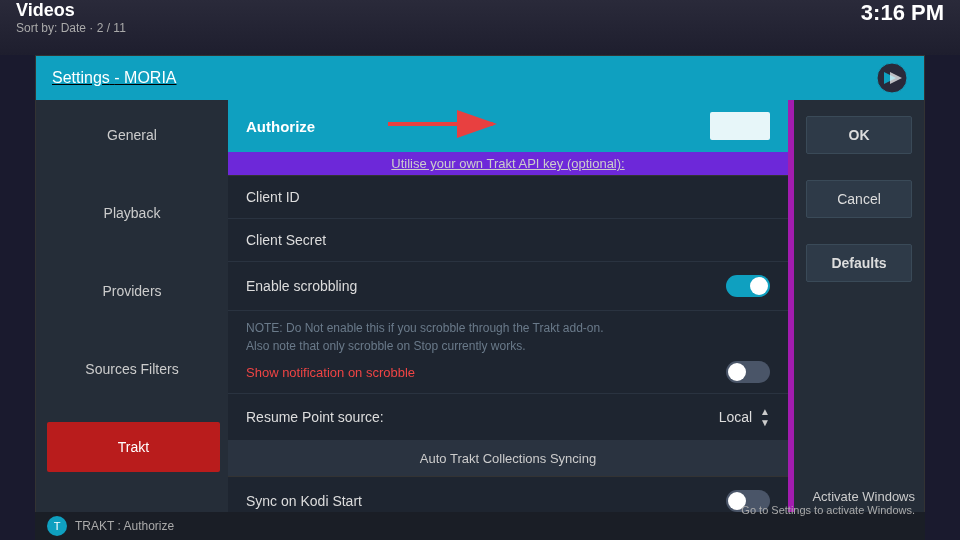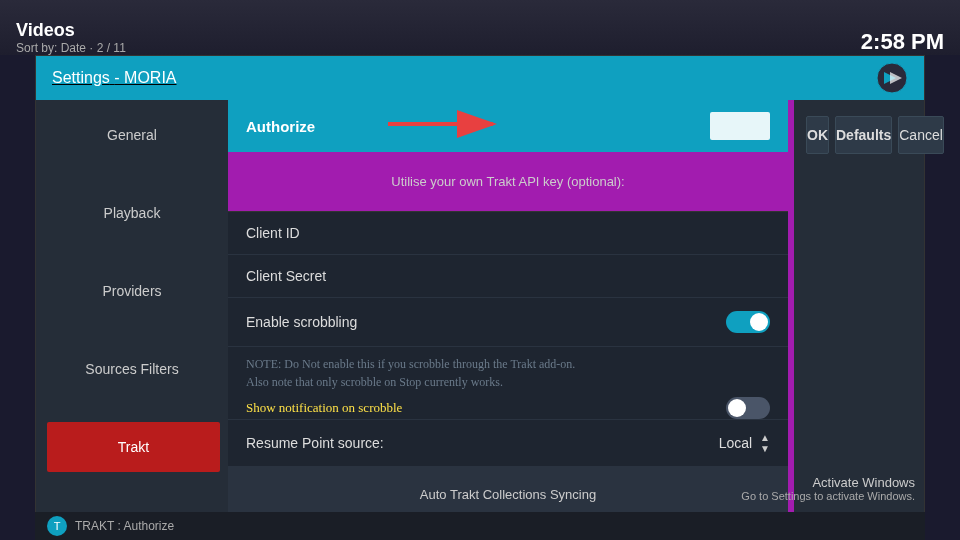--- a/index.html
+++ b/index.html
@@ -12,21 +12,21 @@
       position: relative;
     }
 
     
     .bg-top {
       position: absolute;
       top: 0; left: 0; right: 0;
       height: 55px;
       background: linear-gradient(to bottom, #2a2a3a, #1e1e2e);
       display: flex;
-      align-items: flex-end;
+      align-items: flex-start;
       padding: 0 16px;
       justify-content: space-between;
     }
     .bg-top-left .title {
       color: #fff;
       font-size: 18px;
       font-weight: bold;
     }
     .bg-top-left .subtitle {
       color: #aaa;
@@ -156,26 +156,27 @@
       width: 60px;
       height: 28px;
       border-radius: 2px;
       cursor: pointer;
       color: #333;
       font-size: 13px;
     }
 
     
     .section-subtitle {
-      background: #a21caf;
+      background: #6d28d9;
       color: #ccc;
       font-size: 13px;
       text-align: center;
-      padding: 22px 18px;
+      padding: 4px 18px;
       border-bottom: 1px solid #333;
+      text-decoration: underline;
     }
 
     
     .content-row {
       display: flex;
       align-items: center;
       padding: 13px 18px;
       border-bottom: 1px solid #2a3340;
       color: #ccc;
       font-size: 14px;
@@ -206,37 +207,36 @@
     }
     .toggle-thumb {
       width: 18px;
       height: 18px;
       border-radius: 50%;
       background: #fff;
     }
 
     
     .note-block {
-      padding: 8px 18px 0;
+      padding: 8px 18px 10px;
       border-bottom: 1px solid #2a3340;
-      font-family: Liberation Serif, serif;
     }
     .note-text {
       color: #6a7a8a;
       font-size: 12px;
       line-height: 1.5;
     }
     .show-notification-row {
       display: flex;
       align-items: center;
       padding: 6px 0 0;
     }
     .show-notification-label {
       flex: 1;
-      color: #fde047;
+      color: #ef4444;
       font-size: 13px;
     }
 
     
     .resume-row {
       display: flex;
       align-items: center;
       padding: 12px 18px;
       border-bottom: 1px solid #2a3340;
       color: #ddd;
@@ -259,32 +259,33 @@
       font-size: 10px;
       line-height: 1.1;
     }
 
     
     .section-heading {
       background: #2a3340;
       color: #ccc;
       font-size: 13px;
       text-align: center;
-      padding: 20px 18px;
+      padding: 10px 18px;
       border-bottom: 1px solid #333;
     }
 
     
     .actions-panel {
       width: 130px;
       background: #252d38;
       display: flex;
+      flex-direction: column;
       align-items: flex-start;
       padding: 16px 12px;
-      gap: 6px;
+      gap: 26px;
       flex-shrink: 0;
     }
     .action-btn {
       width: 100%;
       padding: 10px 0;
       background: #2e3a48;
       color: #ddd;
       border: 1px solid #3a4a58;
       font-size: 14px;
       cursor: pointer;
@@ -322,21 +323,21 @@
     }
     .bottom-text {
       color: #aaa;
       font-size: 12px;
       margin-left: 8px;
     }
 
     
     .activate-windows {
       position: absolute;
-      bottom: 38px;
+      bottom: 24px;
       right: 45px;
       text-align: right;
     }
     .activate-windows .aw-title {
       color: #ccc;
       font-size: 13px;
     }
     .activate-windows .aw-sub {
       color: #aaa;
       font-size: 11px;
@@ -345,21 +346,21 @@
   </style>
 </head>
 <body>
 
 <div class="bg-top">
   <div class="bg-top-left">
     <div class="title">Videos</div>
     <div class="subtitle">Sort by: Date · 2 / 11</div>
   </div>
   <div class="bg-top-right">
-    <div class="clock">2:58 PM</div>
+    <div class="clock">3:16 PM</div>
   </div>
 </div>
 
 <div class="settings-window">
 
   <div class="settings-header">
     <div class="settings-header-title">
       <span>Settings</span>
       <span> - </span>
       <span>MORIA</span>
@@ -447,22 +448,22 @@
         <span class="row-label">Sync on Kodi Start</span>
         <div class="toggle off">
           <div class="toggle-thumb"></div>
         </div>
       </div>
 
     </div>
 
     <div class="actions-panel">
       <button class="action-btn bold">OK</button>
+      <button class="action-btn">Cancel</button>
       <button class="action-btn bold">Defaults</button>
-      <button class="action-btn">Cancel</button>
     </div>
 
   </div>
 </div>
 
 <div class="bottom-bar">
   <div style="display:flex;align-items:center;">
     <div class="bottom-icon">T</div>
     <span class="bottom-text">TRAKT : Authorize</span>
   </div>

